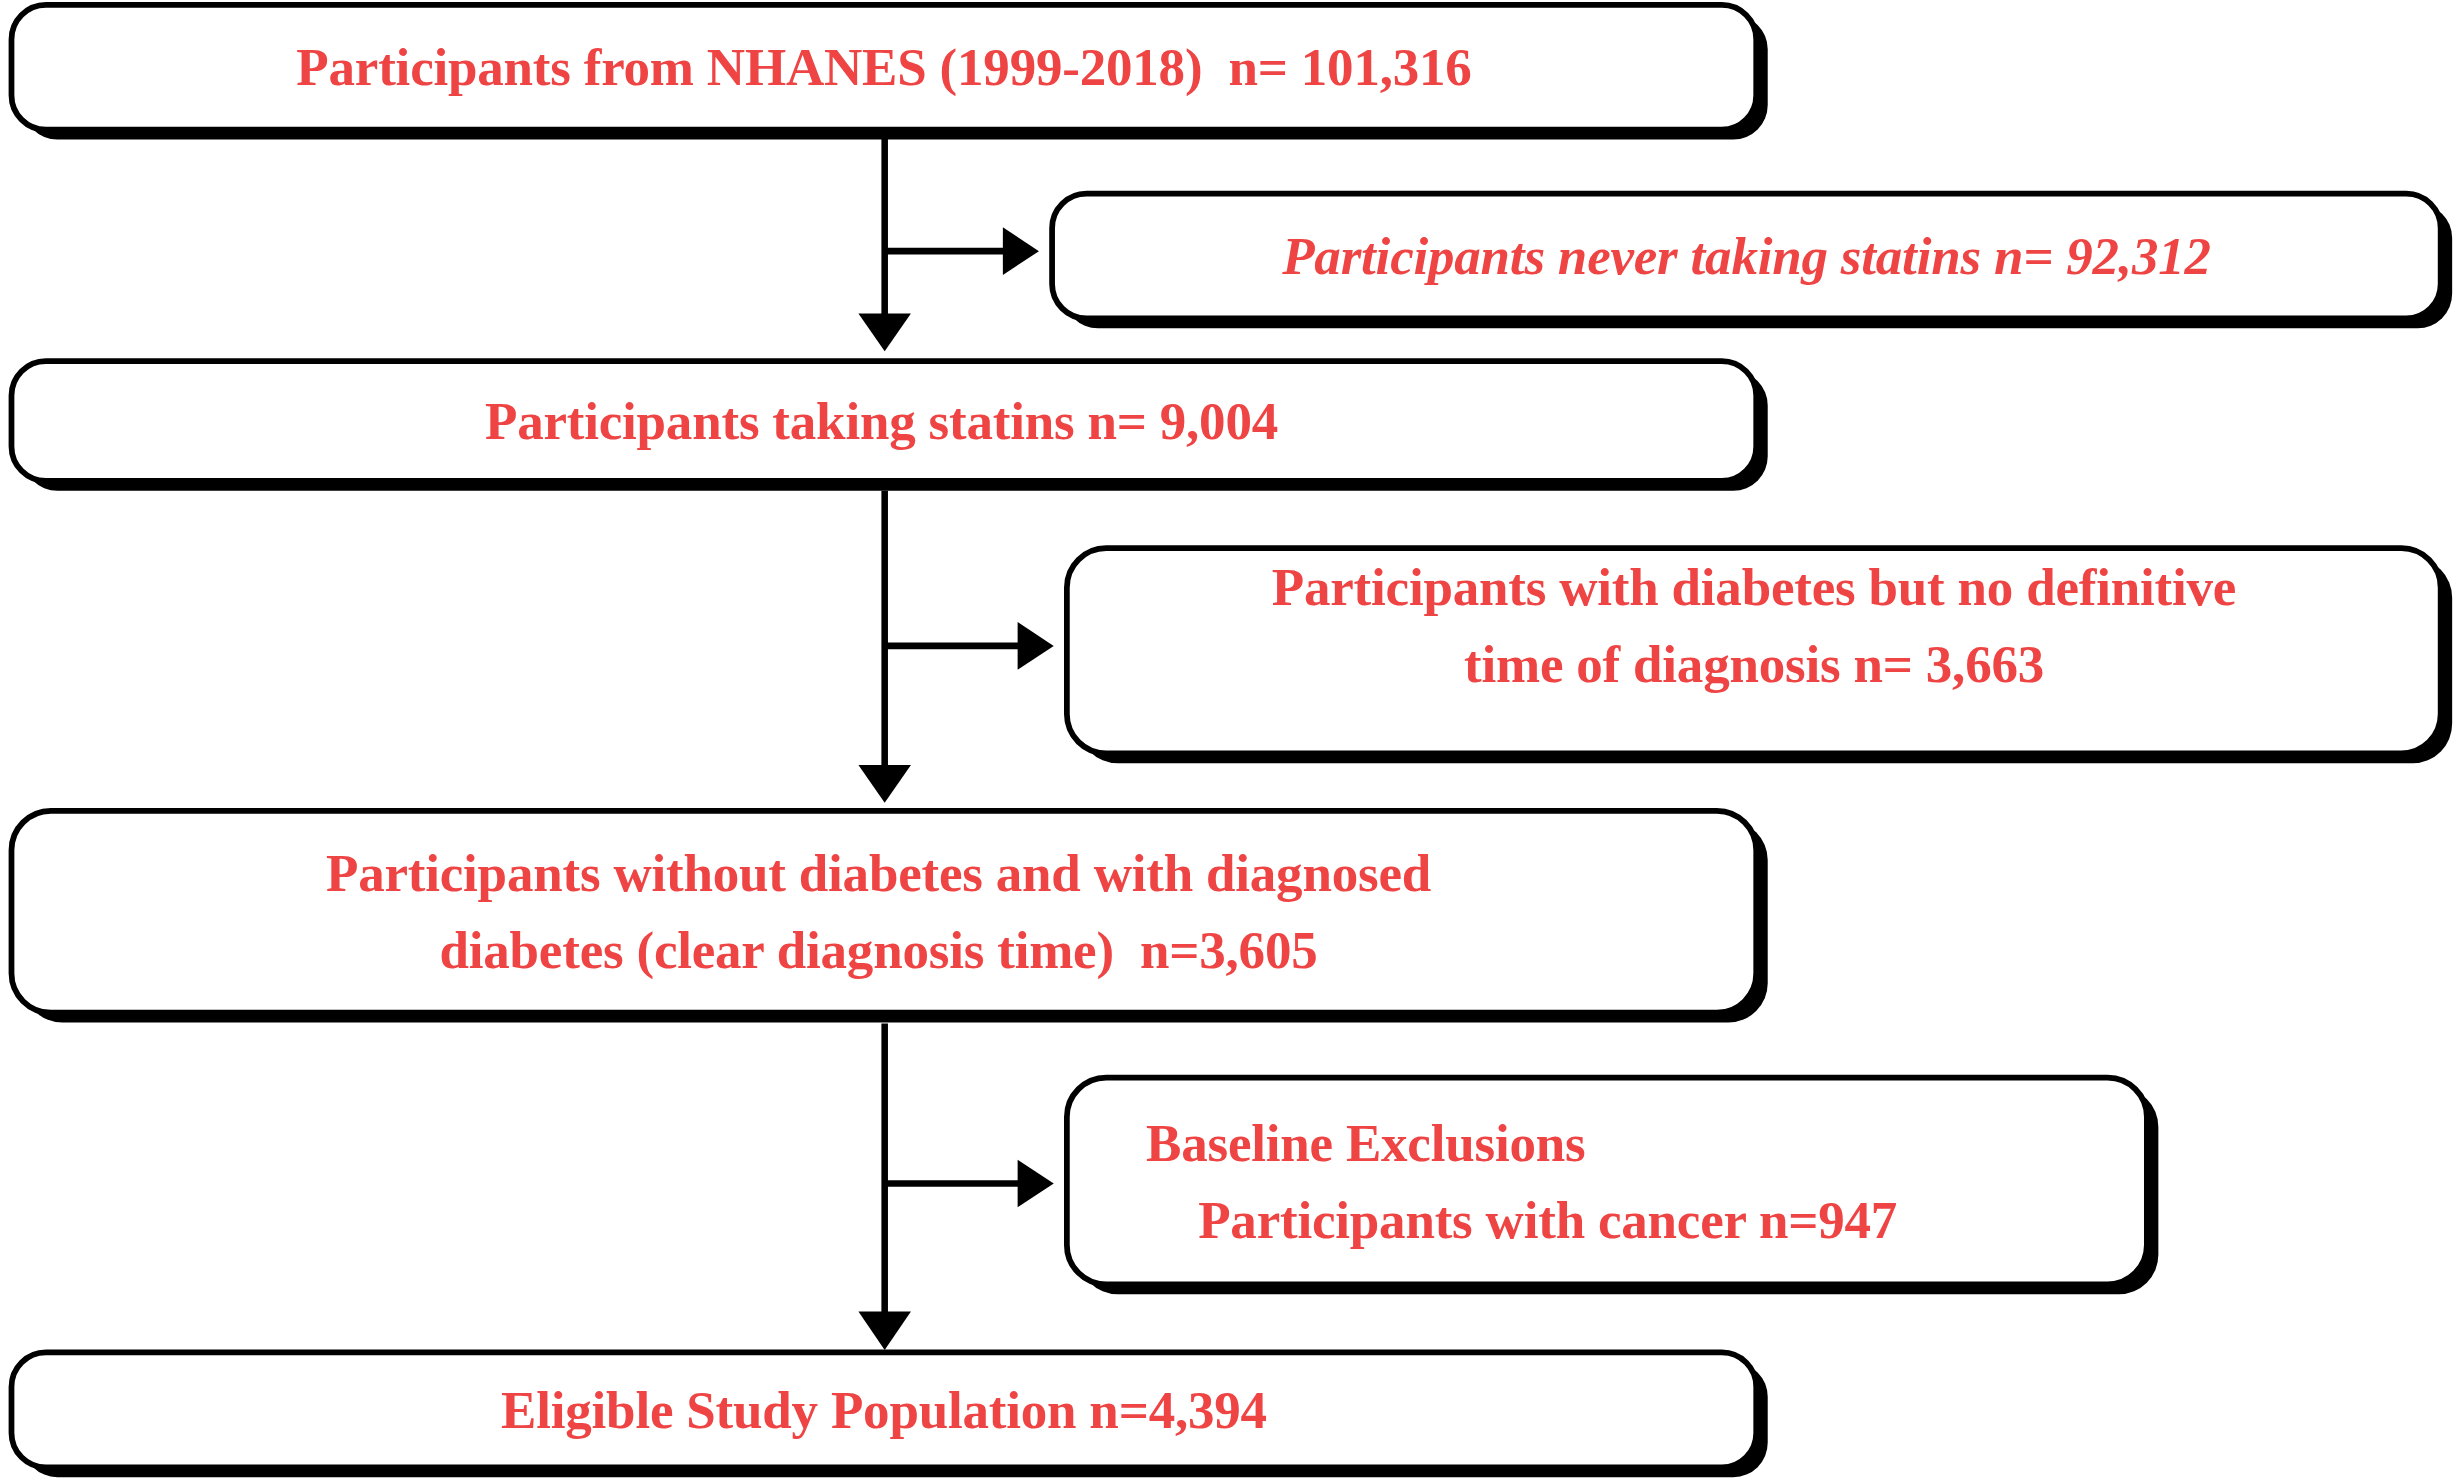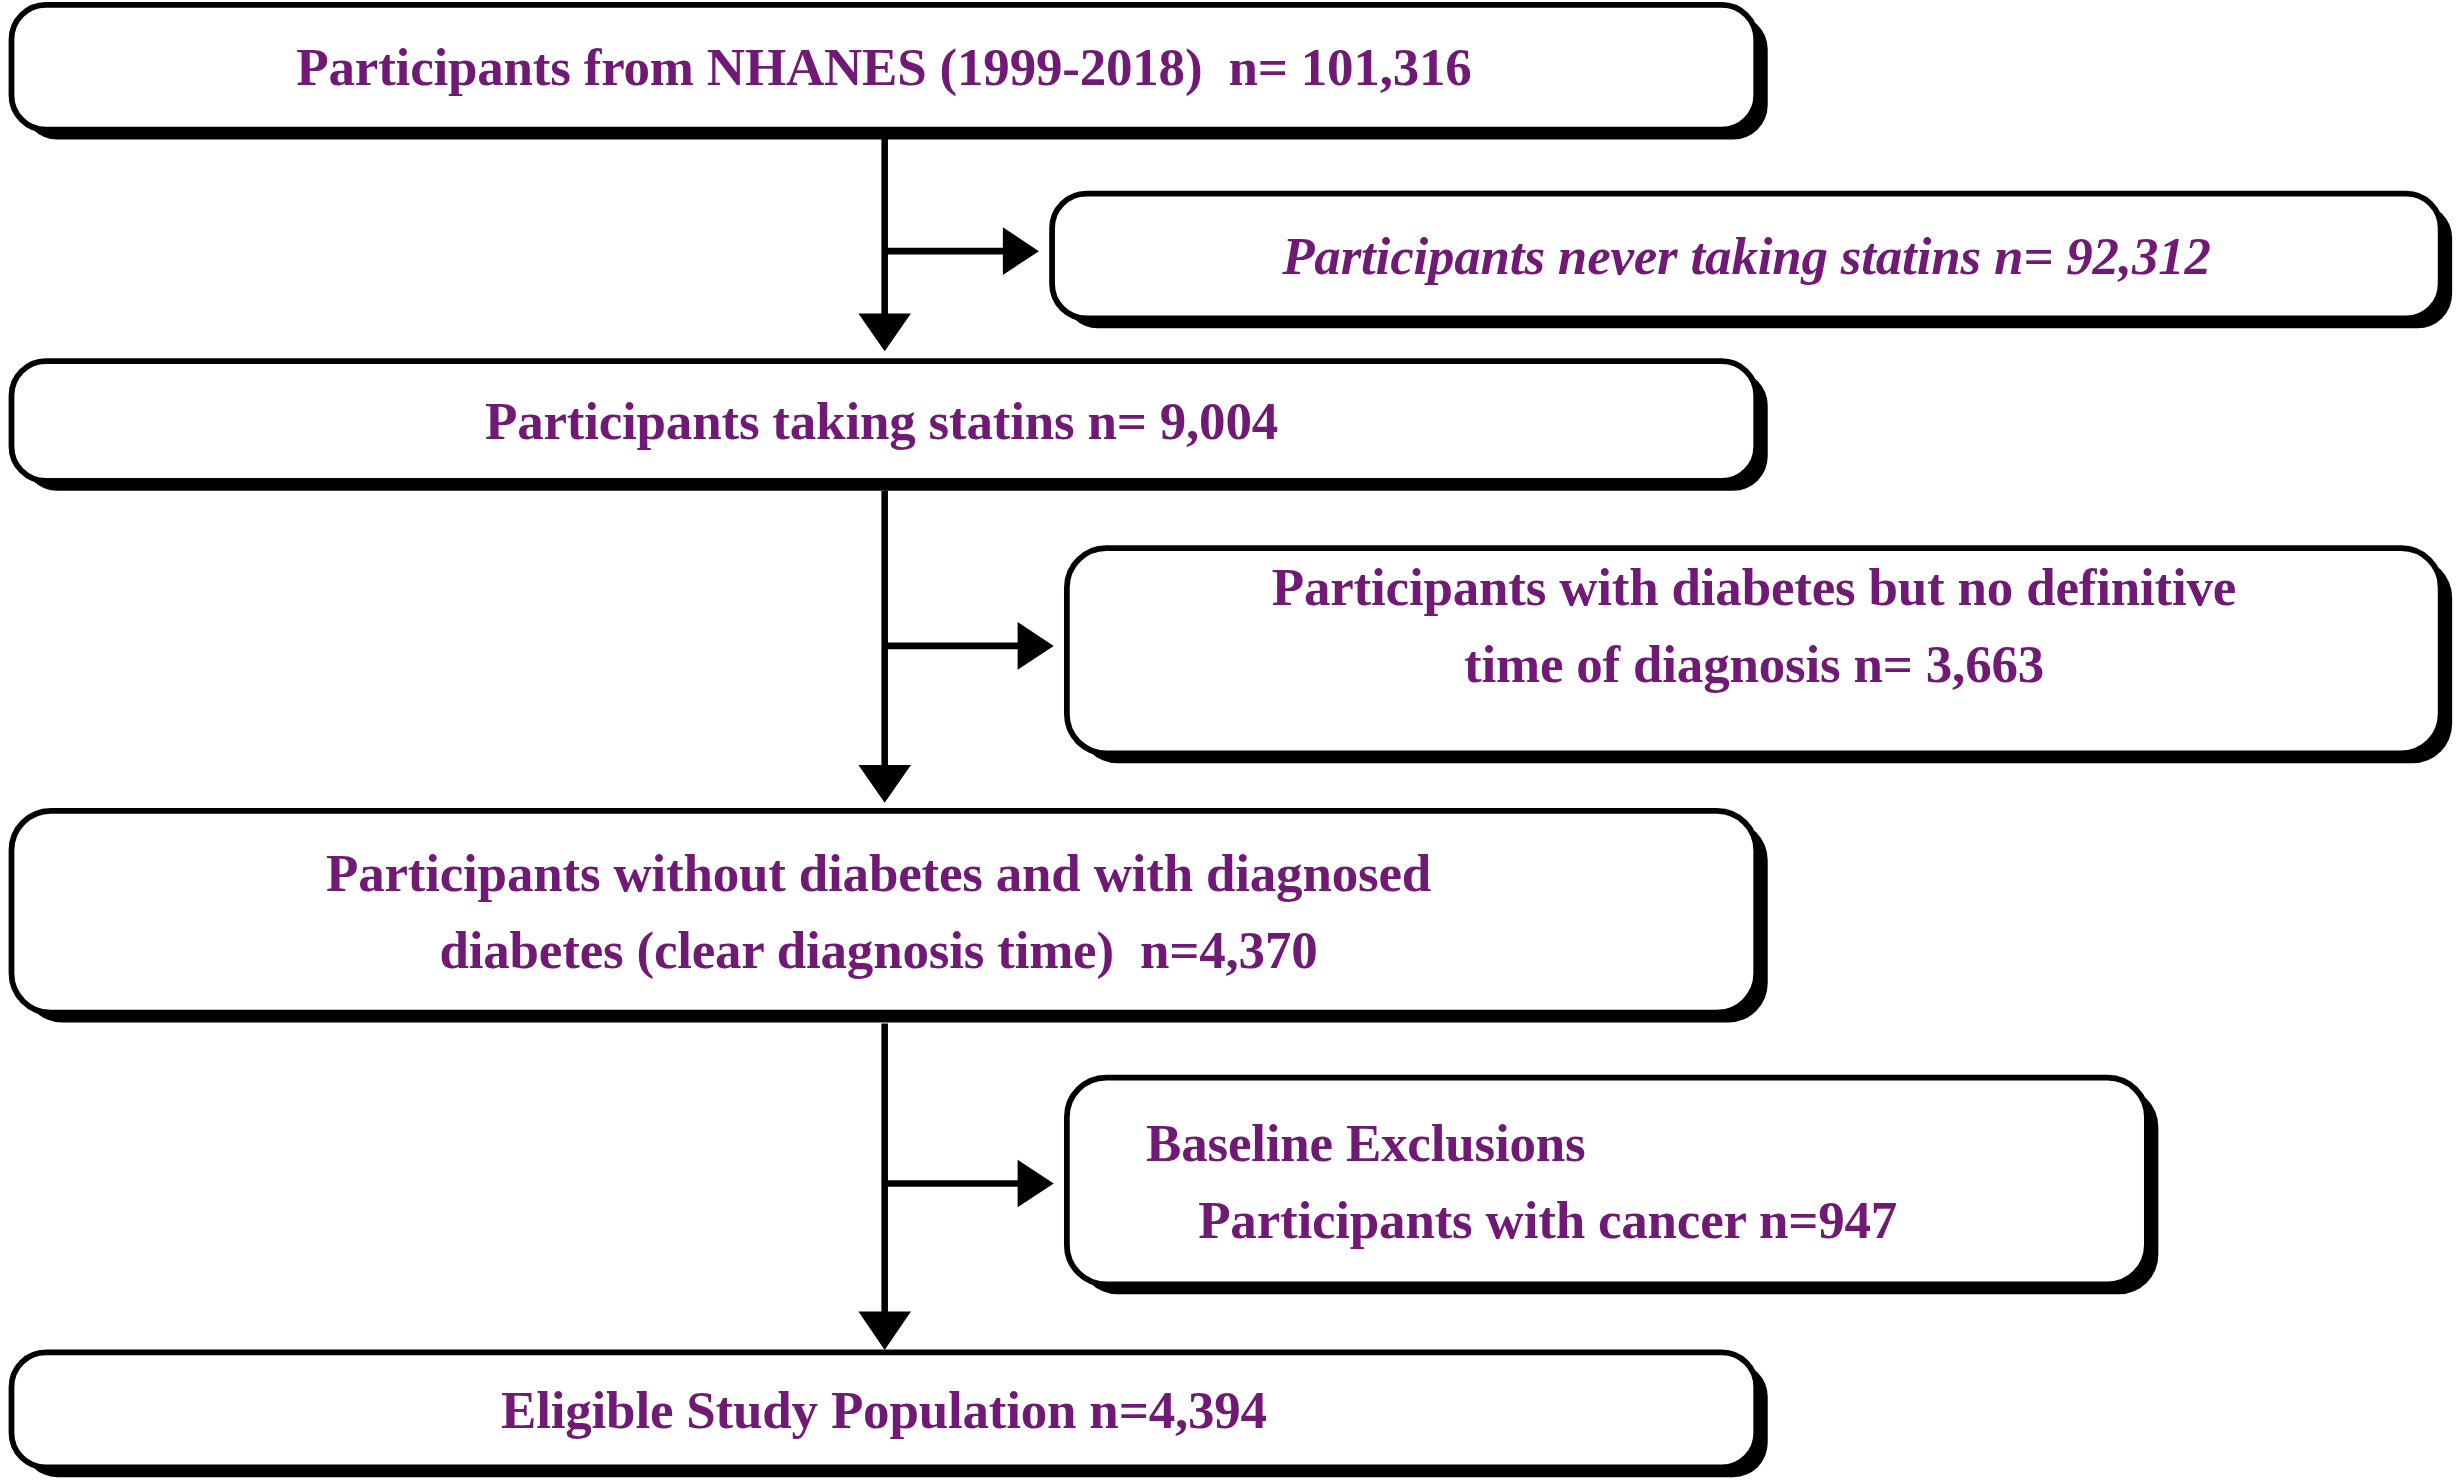--- a/index.html
+++ b/index.html
@@ -48,21 +48,21 @@
     stroke: none;
   }
   .box-label {
     position: absolute;
     box-sizing: border-box;
     display: flex;
     flex-direction: column;
     justify-content: center;
     font-family: "Liberation Serif", "DejaVu Serif", serif;
     font-weight: 700;
-    color: #701a75;
+    color: #ef4444;
     line-height: 1.22;
     letter-spacing: -0.2px;
     pointer-events: none;
   }
   .box-label .line {
     white-space: pre;
     display: block;
   }
   .align-center .line { text-align: center; }
   .align-left   .line { text-align: left;   }
@@ -132,21 +132,21 @@
     <span class="line">Participants taking statins n= 9,004</span>
   </div>
 
   <div class="box-label align-center" style="left:1067px; top:523px; width:1374px; height:205px; font-size:53px; padding:0 33px; line-height:1.45;">
     <span class="line">Participants with diabetes but no definitive</span>
     <span class="line">time of diagnosis n= 3,663</span>
   </div>
 
   <div class="box-label align-center" style="left:19px; top:811px; width:1745px; height:202px; font-size:53px; padding:0 79px 0 53px; line-height:1.45;">
     <span class="line">Participants without diabetes and with diagnosed</span>
-    <span class="line">diabetes (clear diagnosis time)  n=4,370</span>
+    <span class="line">diabetes (clear diagnosis time)  n=3,605</span>
   </div>
 
   <div class="box-label align-left" style="left:1110px; top:1078px; width:1080px; height:207px; font-size:53px; padding:0 24.6px 0 36px; line-height:1.45;">
     <span class="line">Baseline Exclusions</span>
     <span class="line">    Participants with cancer n=947</span>
   </div>
 
   <div class="box-label align-center" style="left:11.5px; top:1353px; width:1745px; height:115px; font-size:53px; padding:0 33px;">
     <span class="line">Eligible Study Population n=4,394</span>
   </div>

